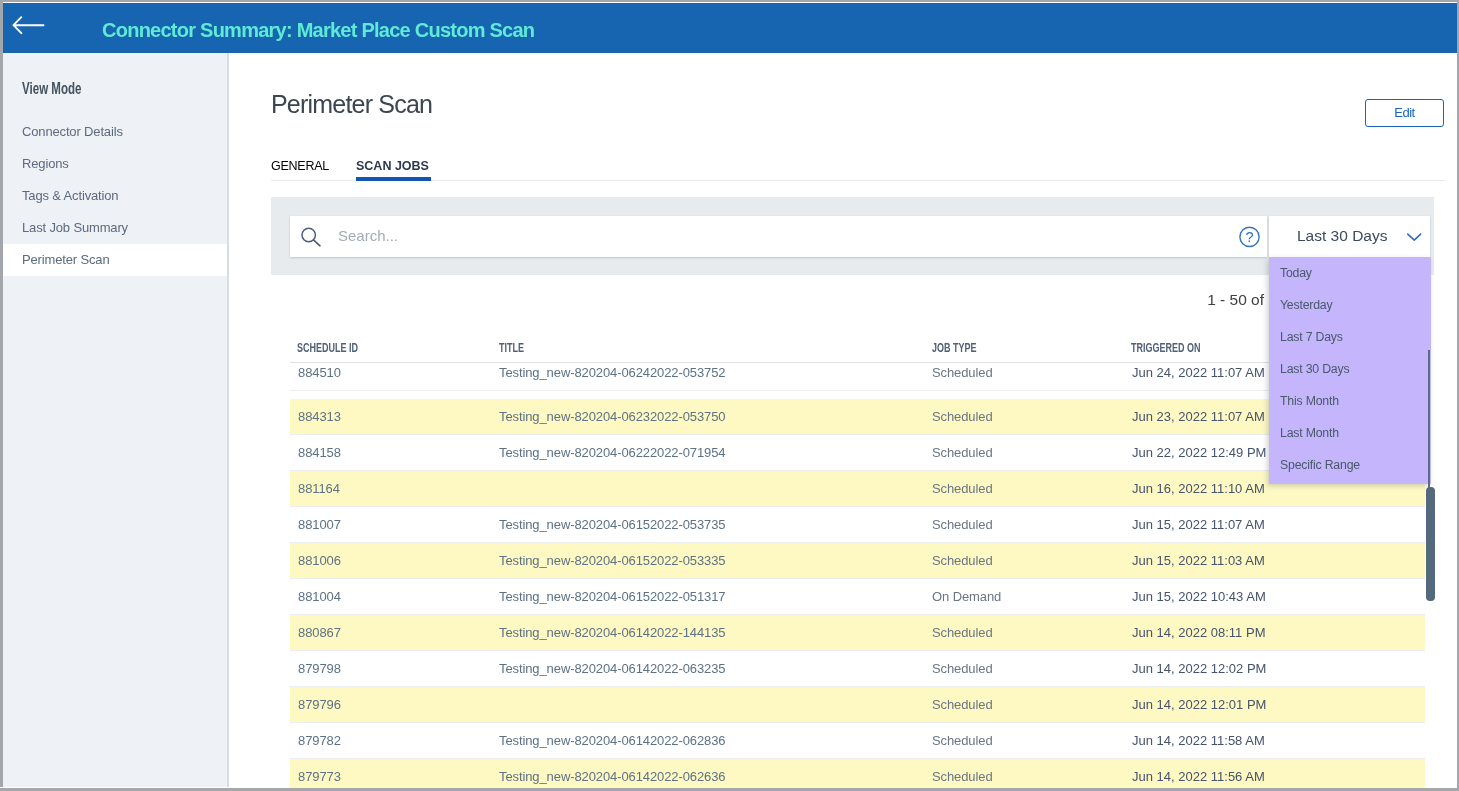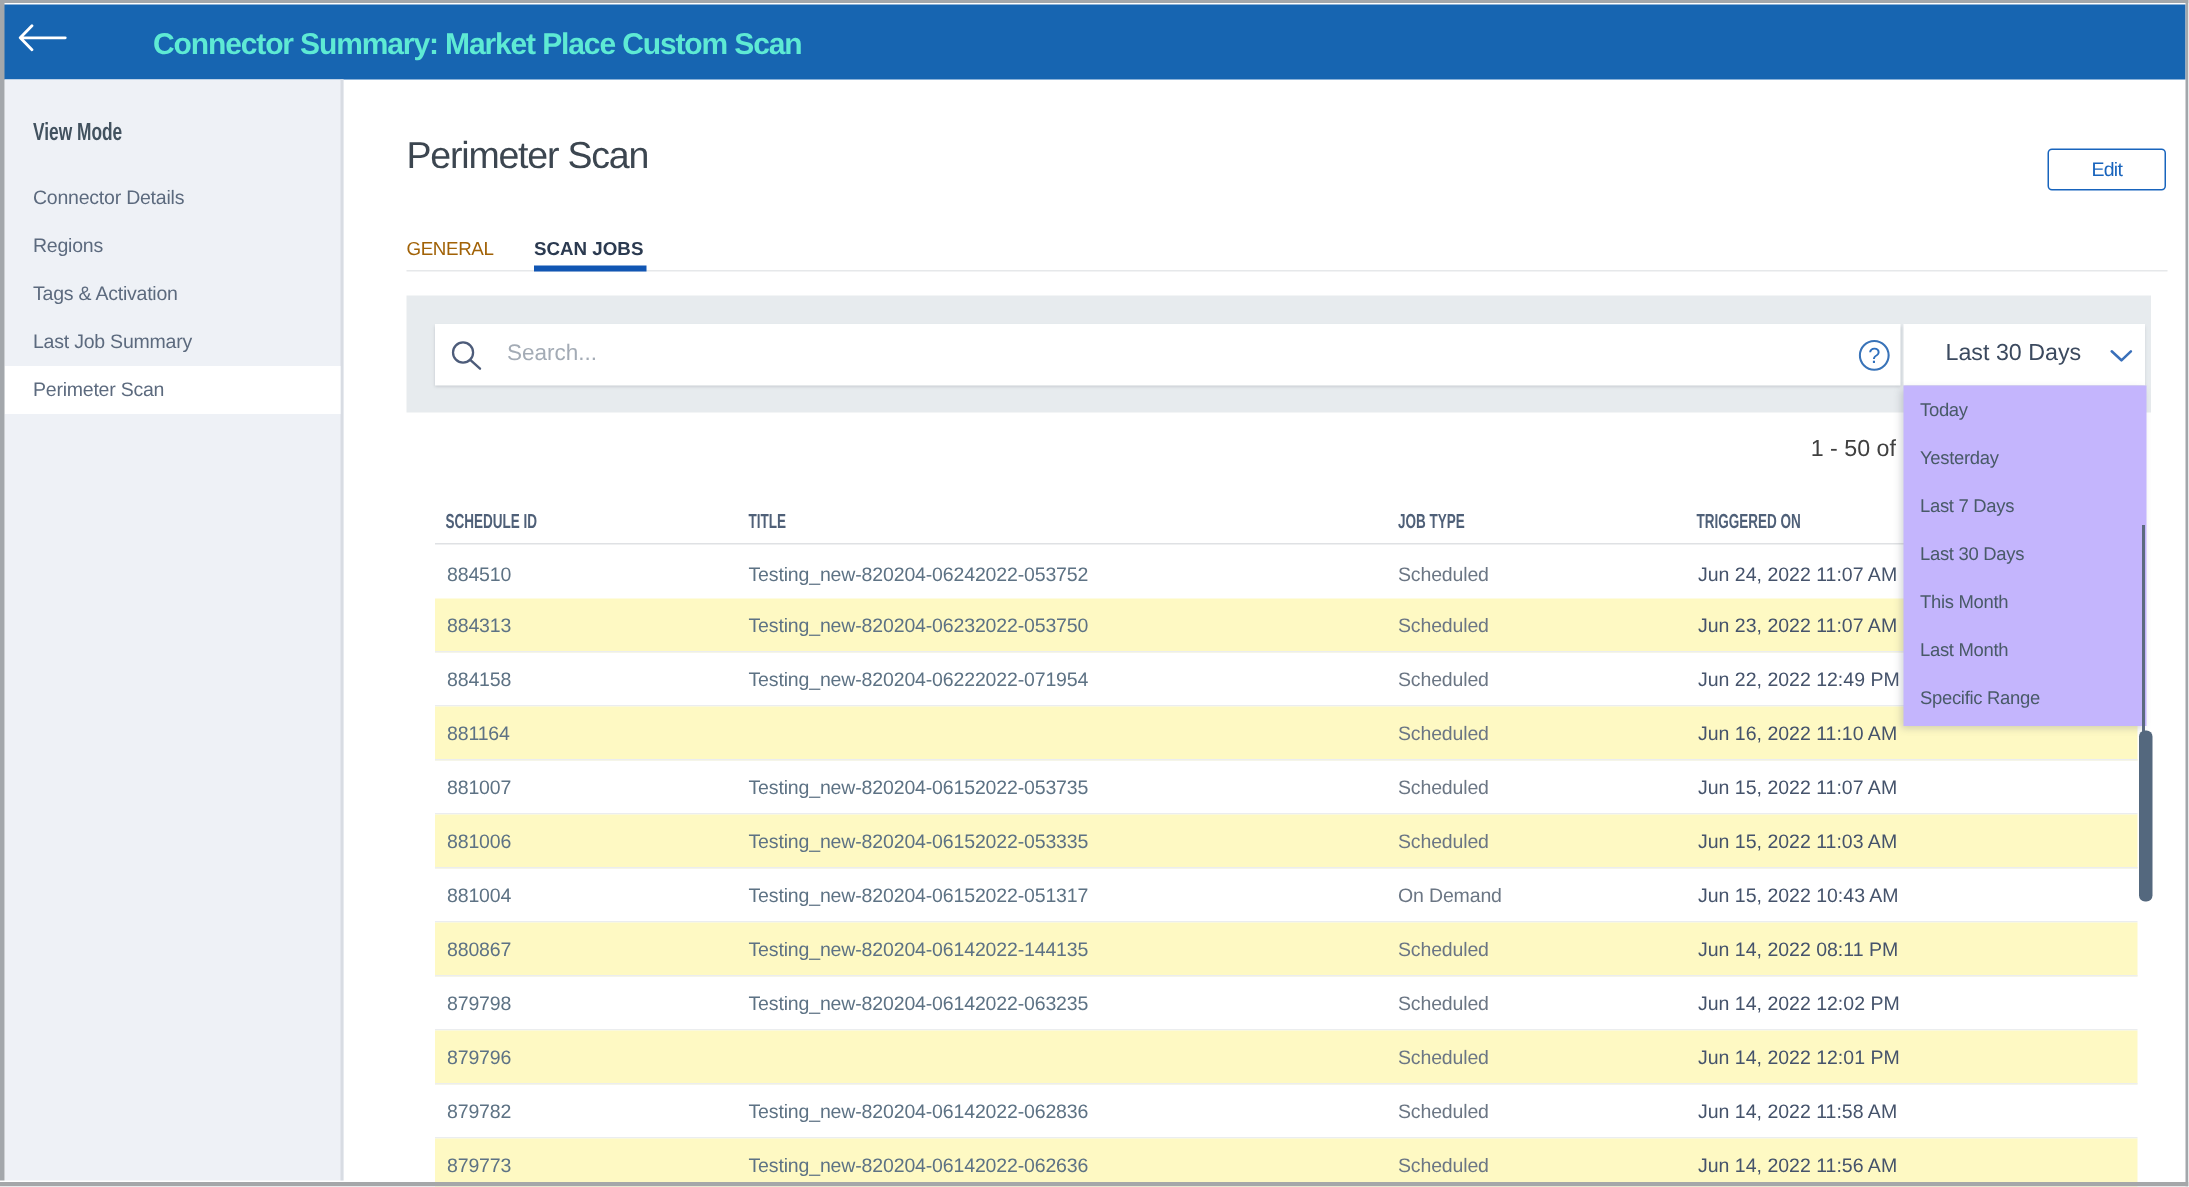--- a/index.html
+++ b/index.html
@@ -22,21 +22,21 @@
 #viewmode { left:22px; top:79px; font-size:16.5px; font-weight:700; color:#42525f; transform:scaleX(0.70); transform-origin:0 0; white-space:nowrap; }
 .sideitem { position:absolute; left:0; width:225px; height:32px; line-height:32px; padding-left:22px; font-size:13px; letter-spacing:-0.15px; color:#5c6a7e; }
 #sel { left:3px; top:244px; width:224px; height:32px; background:#fff; }
 
 
 #h1 { left:271px; top:91.5px; font-size:25px; line-height:25px; color:#3c4650; font-weight:400; letter-spacing:-0.8px; }
 #editbtn { left:1365px; top:99px; width:79px; height:28px; border:1px solid #1864bd; border-radius:3px; color:#1864bd; font-size:13px; letter-spacing:-0.5px; text-align:center; line-height:26px; background:#fff; }
 
 
 .tab { position:absolute; top:159px; font-size:12.5px; }
-#tab1 { left:271px; color:#a16207; font-weight:400; letter-spacing:-0.25px; }
+#tab1 { left:271px; color:#000000; font-weight:400; letter-spacing:-0.25px; }
 #tab2 { left:356px; color:#2b3a50; font-weight:700; letter-spacing:0px; }
 #tabline  { left:271px; top:180px; width:1174px; height:1px; background:#e6e8ea; }
 #tabactive{ left:356px; top:177px; width:75px; height:3.5px; background:#1156b3; }
 
 
 #toolbar { left:271px; top:197px; width:1163px; height:78px; background:#e7ebee; }
 #searchbox { left:290px; top:215.5px; width:977px; height:41px; background:#fff; box-shadow:0 1px 2px rgba(120,130,140,0.35); }
 #searchtxt { left:338px; top:216px; height:40px; line-height:40px; font-size:15px; color:#a3abb5; }
 #selbox { left:1269px; top:215.5px; width:161px; height:41px; background:#fff; box-shadow:0 1px 2px rgba(120,130,140,0.35); }
 #seltxt { left:1297px; top:216px; height:40px; line-height:40px; font-size:15.5px; color:#3c4a5f; }
@@ -112,21 +112,21 @@
   </div>
 <div class="abs" style="left:932px;top:340px">
     <span class="hd">JOB TYPE</span>
   </div>
 <div class="abs" style="left:1131px;top:340px">
     <span class="hd">TRIGGERED ON</span>
   </div>
 <div class="abs" style="left:290px;top:362px;width:1135px;height:1px;background:#dfe1e4"></div>
 
 <div id="rows">
-<div class="row" style="top:365px">
+<div class="row" style="top:355px">
       <span class="c0">884510</span>
       <span class="c1">Testing_new-820204-06242022-053752</span>
       <span class="c2">Scheduled</span>
       <span class="c3">Jun 24, 2022 11:07 AM</span>
     </div>
 <div class="row alt" style="top:399px">
       <span class="c0">884313</span>
       <span class="c1">Testing_new-820204-06232022-053750</span>
       <span class="c2">Scheduled</span>
       <span class="c3">Jun 23, 2022 11:07 AM</span>

